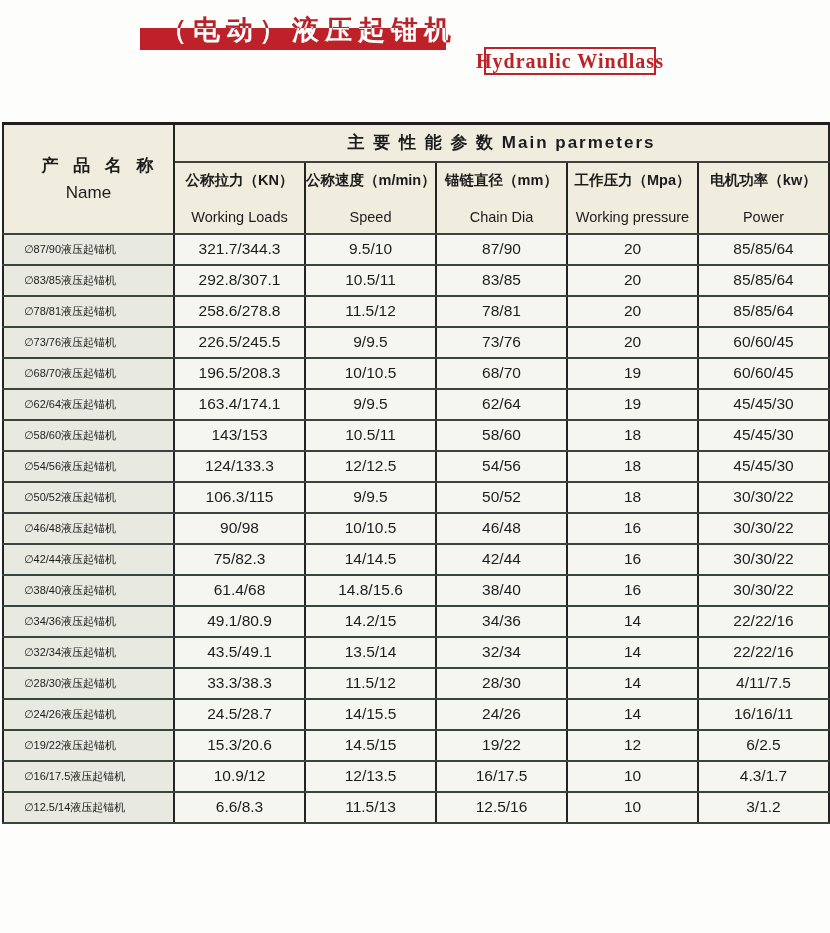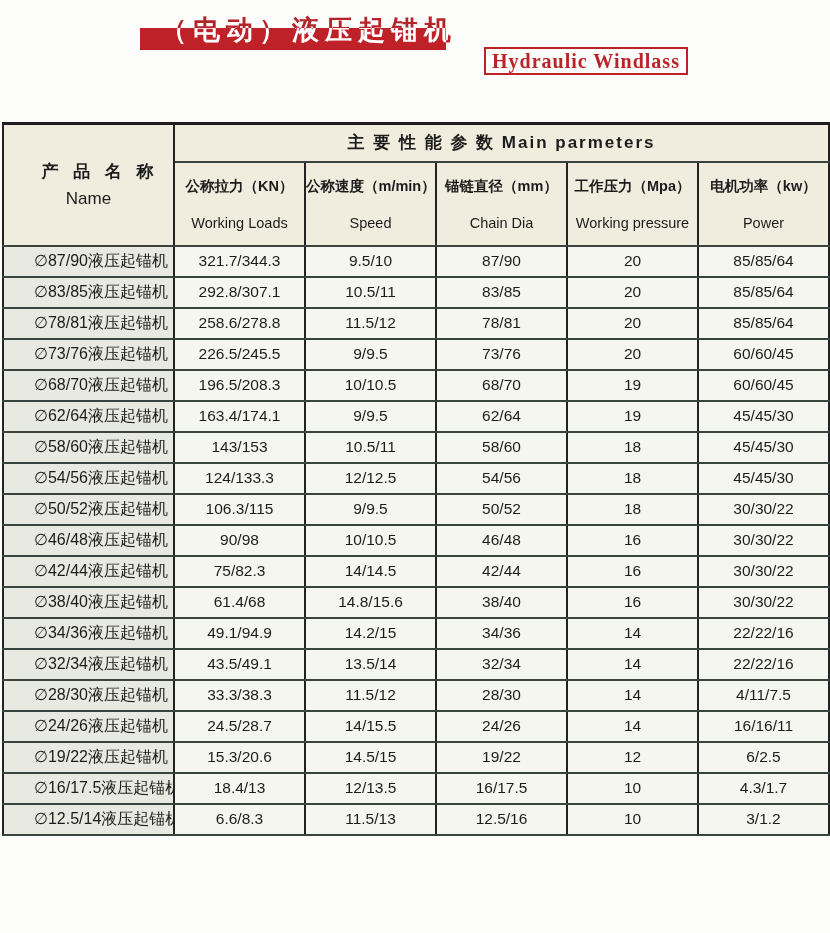--- a/index.html
+++ b/index.html
@@ -43,21 +43,21 @@
     font-size: 27px;
     font-weight: bold;
     letter-spacing: 6px;
     color: #ffffff;
     white-space: nowrap;
   }
 
   .en-box {
     position: absolute;
     left: 484px; top: 47px;
-    width: 204px; height: 28px;
+    width: 172px; height: 28px;
     border: 2px solid #bf2128;
     background: #fdfdfb;
     display: flex;
     align-items: center;
     justify-content: center;
     z-index: 2;
   }
   .en-box span {
     font-family: "Liberation Serif", "DejaVu Serif", serif;
     font-weight: bold;
@@ -100,34 +100,34 @@
   }
   th.name-head {
     background: #f1edde;
     text-align: center;
     vertical-align: middle;
   }
   th.name-head .cn { font-size: 17px; font-weight: bold; letter-spacing: 5px; padding-left: 23px; }
   th.name-head .en { font-size: 17px; font-weight: normal; margin-top: 6px; }
 
   th.col-head {
-    height: 84px;
+    height: 72px;
     background: #f1edde;
     text-align: center;
     vertical-align: middle;
   }
   th.col-head .cn { font-size: 14.5px; font-weight: bold; }
   th.col-head .en { font-size: 14.5px; font-weight: normal; margin-top: 19px; }
 
   td.name-cell {
     height: 31px;
     background: #e8e9e1;
-    font-size: 16px;
+    font-size: 11px;
     text-align: left;
-    padding-left: 30px;
+    padding-left: 20px;
     vertical-align: middle;
   }
   td.data-cell {
     background: #f6f6f1;
     font-size: 15.5px;
     text-align: center;
     vertical-align: middle;
   }
 </style>
 </head>
@@ -277,21 +277,21 @@
       <tr>
         <td class="name-cell">∅38/40液压起锚机</td>
         <td class="data-cell">61.4/68</td>
         <td class="data-cell">14.8/15.6</td>
         <td class="data-cell">38/40</td>
         <td class="data-cell">16</td>
         <td class="data-cell">30/30/22</td>
       </tr>
       <tr>
         <td class="name-cell">∅34/36液压起锚机</td>
-        <td class="data-cell">49.1/94.9</td>
+        <td class="data-cell">49.1/80.9</td>
         <td class="data-cell">14.2/15</td>
         <td class="data-cell">34/36</td>
         <td class="data-cell">14</td>
         <td class="data-cell">22/22/16</td>
       </tr>
       <tr>
         <td class="name-cell">∅32/34液压起锚机</td>
         <td class="data-cell">43.5/49.1</td>
         <td class="data-cell">13.5/14</td>
         <td class="data-cell">32/34</td>
@@ -317,21 +317,21 @@
       <tr>
         <td class="name-cell">∅19/22液压起锚机</td>
         <td class="data-cell">15.3/20.6</td>
         <td class="data-cell">14.5/15</td>
         <td class="data-cell">19/22</td>
         <td class="data-cell">12</td>
         <td class="data-cell">6/2.5</td>
       </tr>
       <tr>
         <td class="name-cell">∅16/17.5液压起锚机</td>
-        <td class="data-cell">18.4/13</td>
+        <td class="data-cell">10.9/12</td>
         <td class="data-cell">12/13.5</td>
         <td class="data-cell">16/17.5</td>
         <td class="data-cell">10</td>
         <td class="data-cell">4.3/1.7</td>
       </tr>
       <tr>
         <td class="name-cell">∅12.5/14液压起锚机</td>
         <td class="data-cell">6.6/8.3</td>
         <td class="data-cell">11.5/13</td>
         <td class="data-cell">12.5/16</td>

